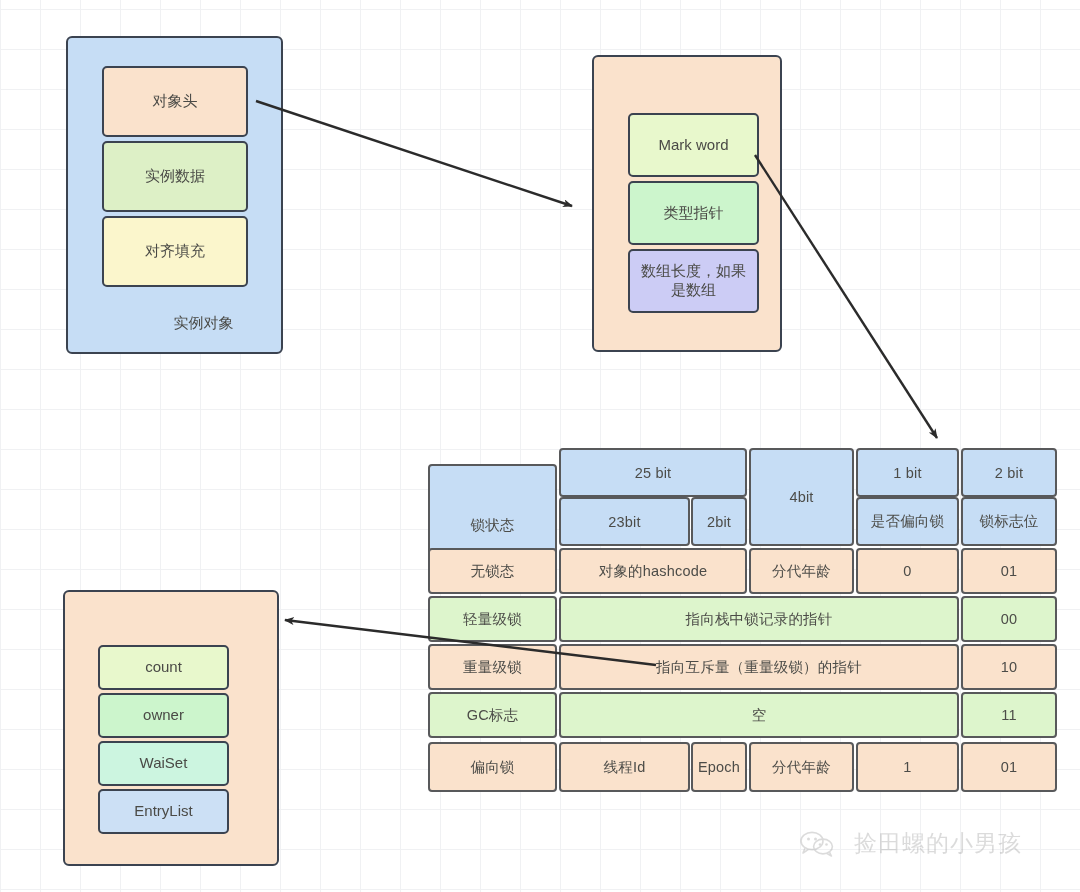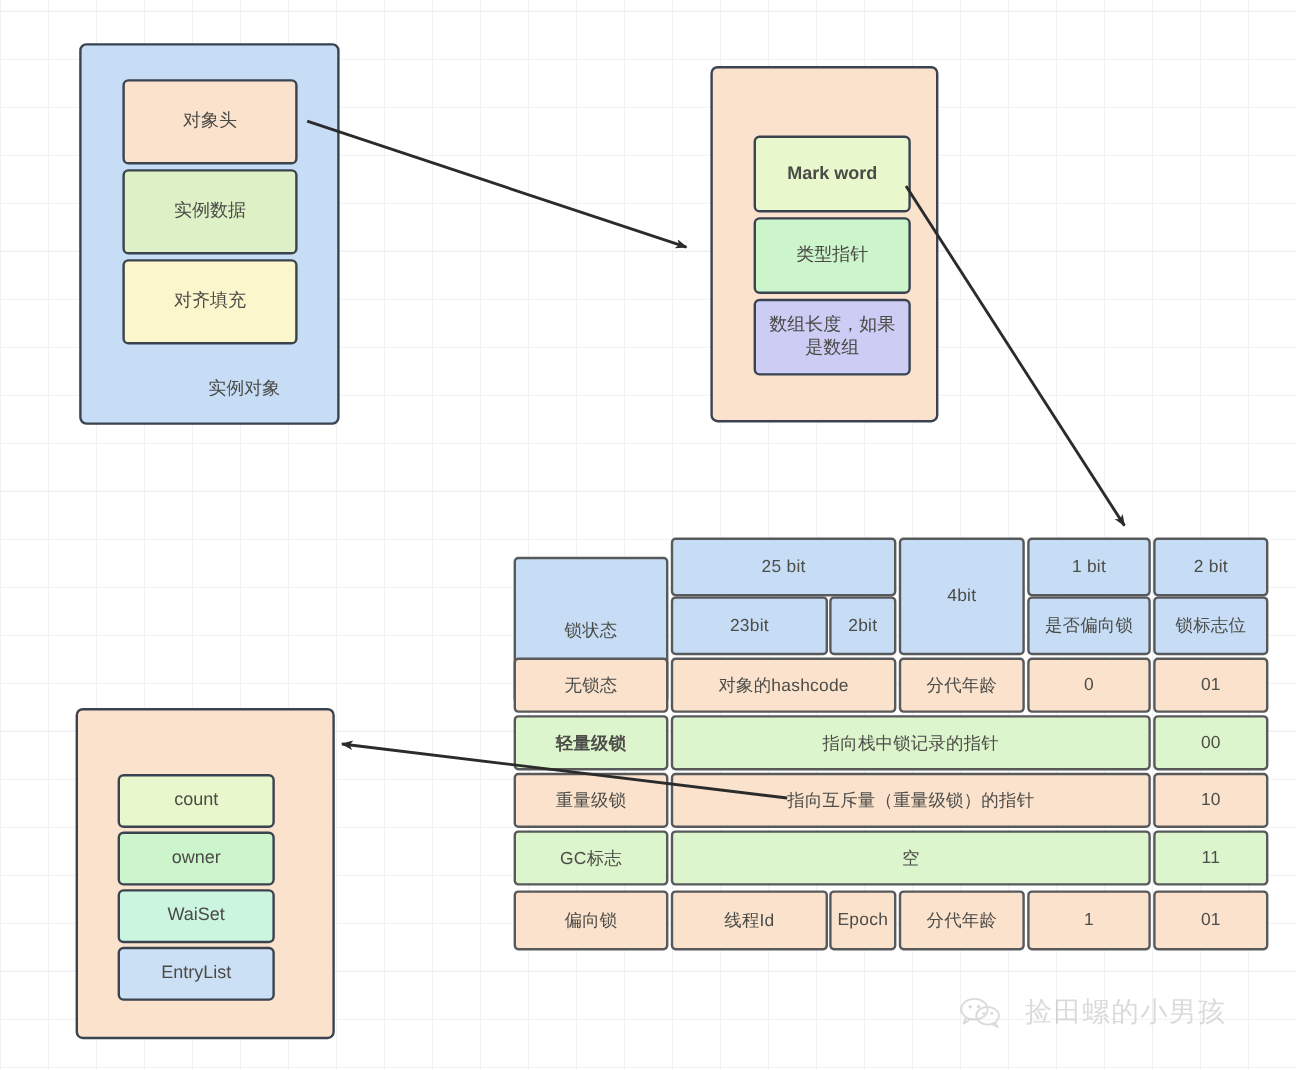--- a/index.html
+++ b/index.html
@@ -104,21 +104,21 @@
   <div class="cell" style="left:102px; top:141px; width:146px; height:71px; background:#ddf0c6;">
     <span>实例数据</span>
   </div>
   <div class="cell" style="left:102px; top:216px; width:146px; height:71px; background:#fbf6cc;">
     <span>对齐填充</span>
   </div>
   <div class="outer-label" style="left:66px; top:314px; width:217px;padding-left:29px;">实例对象</div>
 
   <div class="box" style="left:592px; top:55px; width:190px; height:297px; background:#fae2cc;">
   </div>
-  <div class="cell" style="left:628px; top:113px; width:131px; height:64px; background:#e8f8cc;font-weight:bold;">
+  <div class="cell" style="left:628px; top:113px; width:131px; height:64px; background:#e8f8cc;">
     <span>Mark  word</span>
   </div>
   <div class="cell" style="left:628px; top:249px; width:131px; height:64px; background:#ccccf5; padding:0 8px;">
     <span>数组长度，如果是数组</span>
   </div>
   <div class="cell" style="left:628px; top:181px; width:131px; height:64px; background:#ccf5cc;">
     <span>类型指针</span>
   </div>
 
   <div class="box" style="left:63px; top:590px; width:216px; height:276px; background:#fae2cc;">
@@ -173,21 +173,21 @@
   <div class="tcell" style="left:749px; top:548px; width:105px; height:46px; background:#fae2cc;">
     <span>分代年龄</span>
   </div>
   <div class="tcell" style="left:856px; top:548px; width:103px; height:46px; background:#fae2cc;">
     <span>0</span>
   </div>
   <div class="tcell" style="left:961px; top:548px; width:96px; height:46px; background:#fae2cc;">
     <span>01</span>
   </div>
 
-  <div class="tcell" style="left:428px; top:596px; width:129px; height:46px; background:#ddf5cc;font-weight:bold;">
+  <div class="tcell" style="left:428px; top:596px; width:129px; height:46px; background:#ddf5cc;">
     <span>轻量级锁</span>
   </div>
   <div class="tcell" style="left:559px; top:596px; width:400px; height:46px; background:#ddf5cc;">
     <span>指向栈中锁记录的指针</span>
   </div>
   <div class="tcell" style="left:961px; top:596px; width:96px; height:46px; background:#ddf5cc;">
     <span>00</span>
   </div>
 
   <div class="tcell" style="left:428px; top:644px; width:129px; height:46px; background:#fae2cc;">

